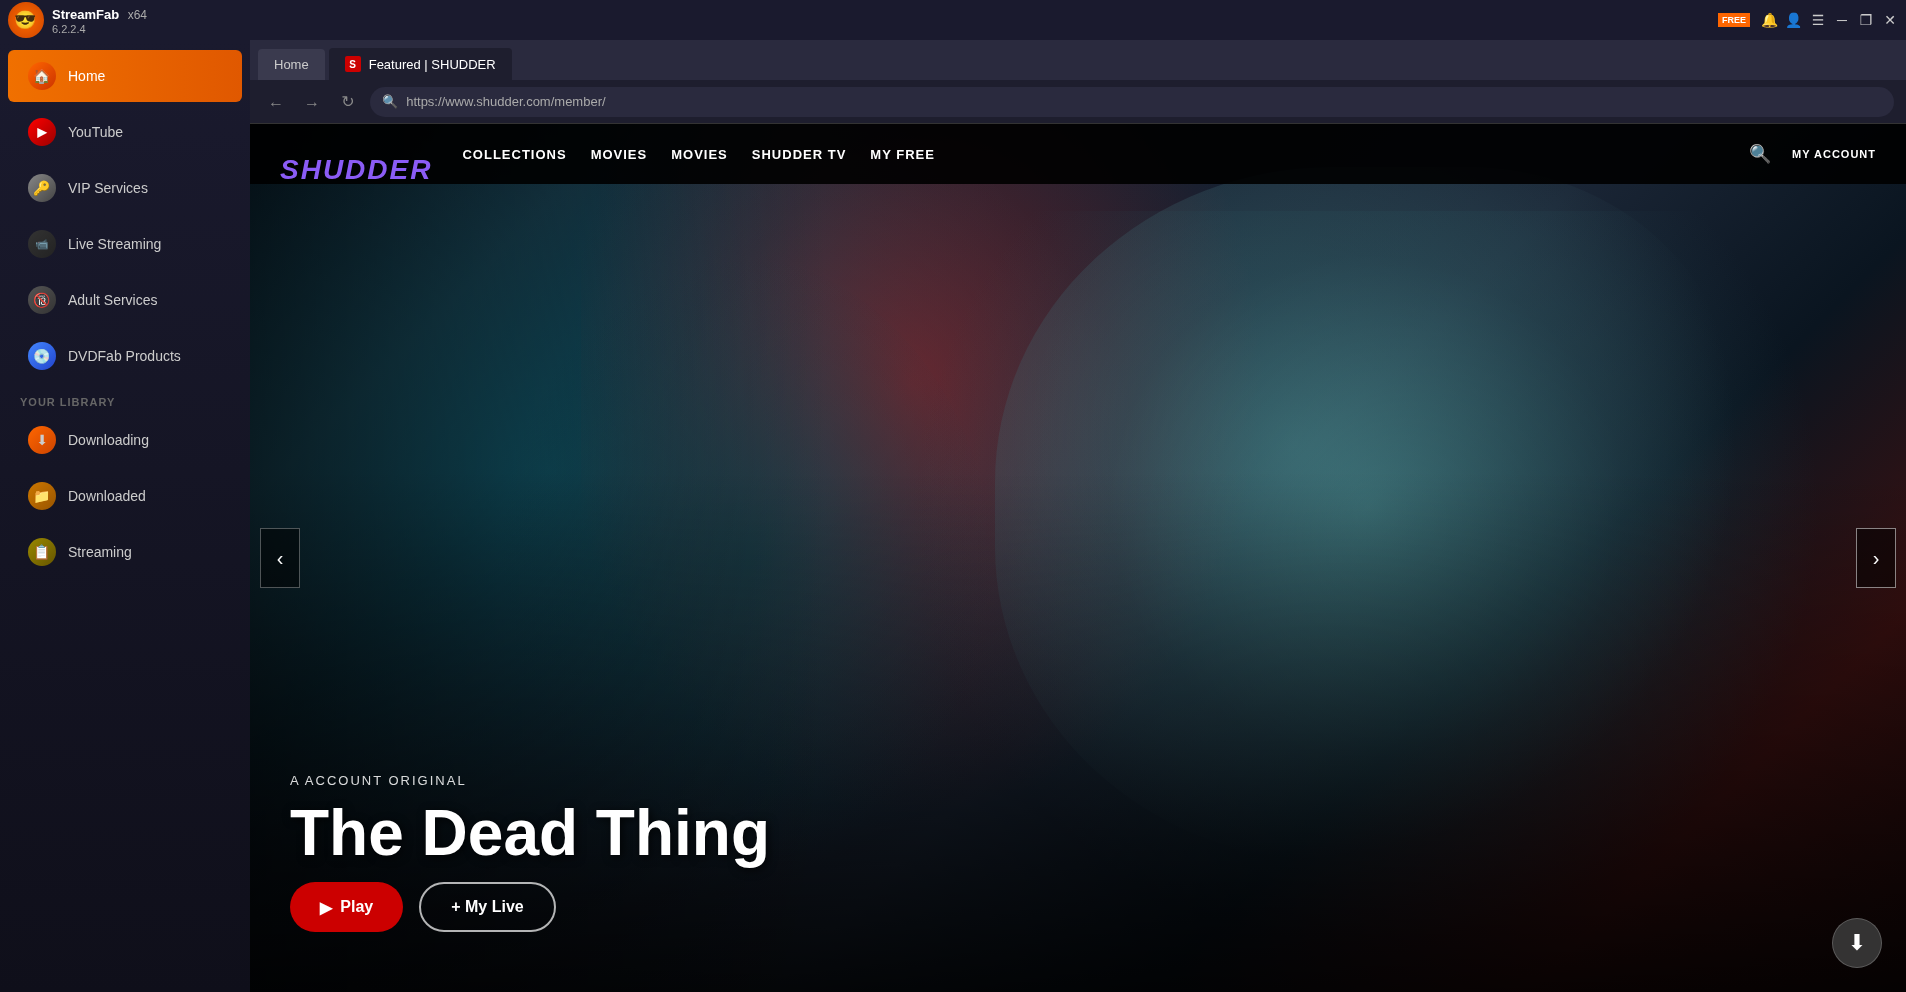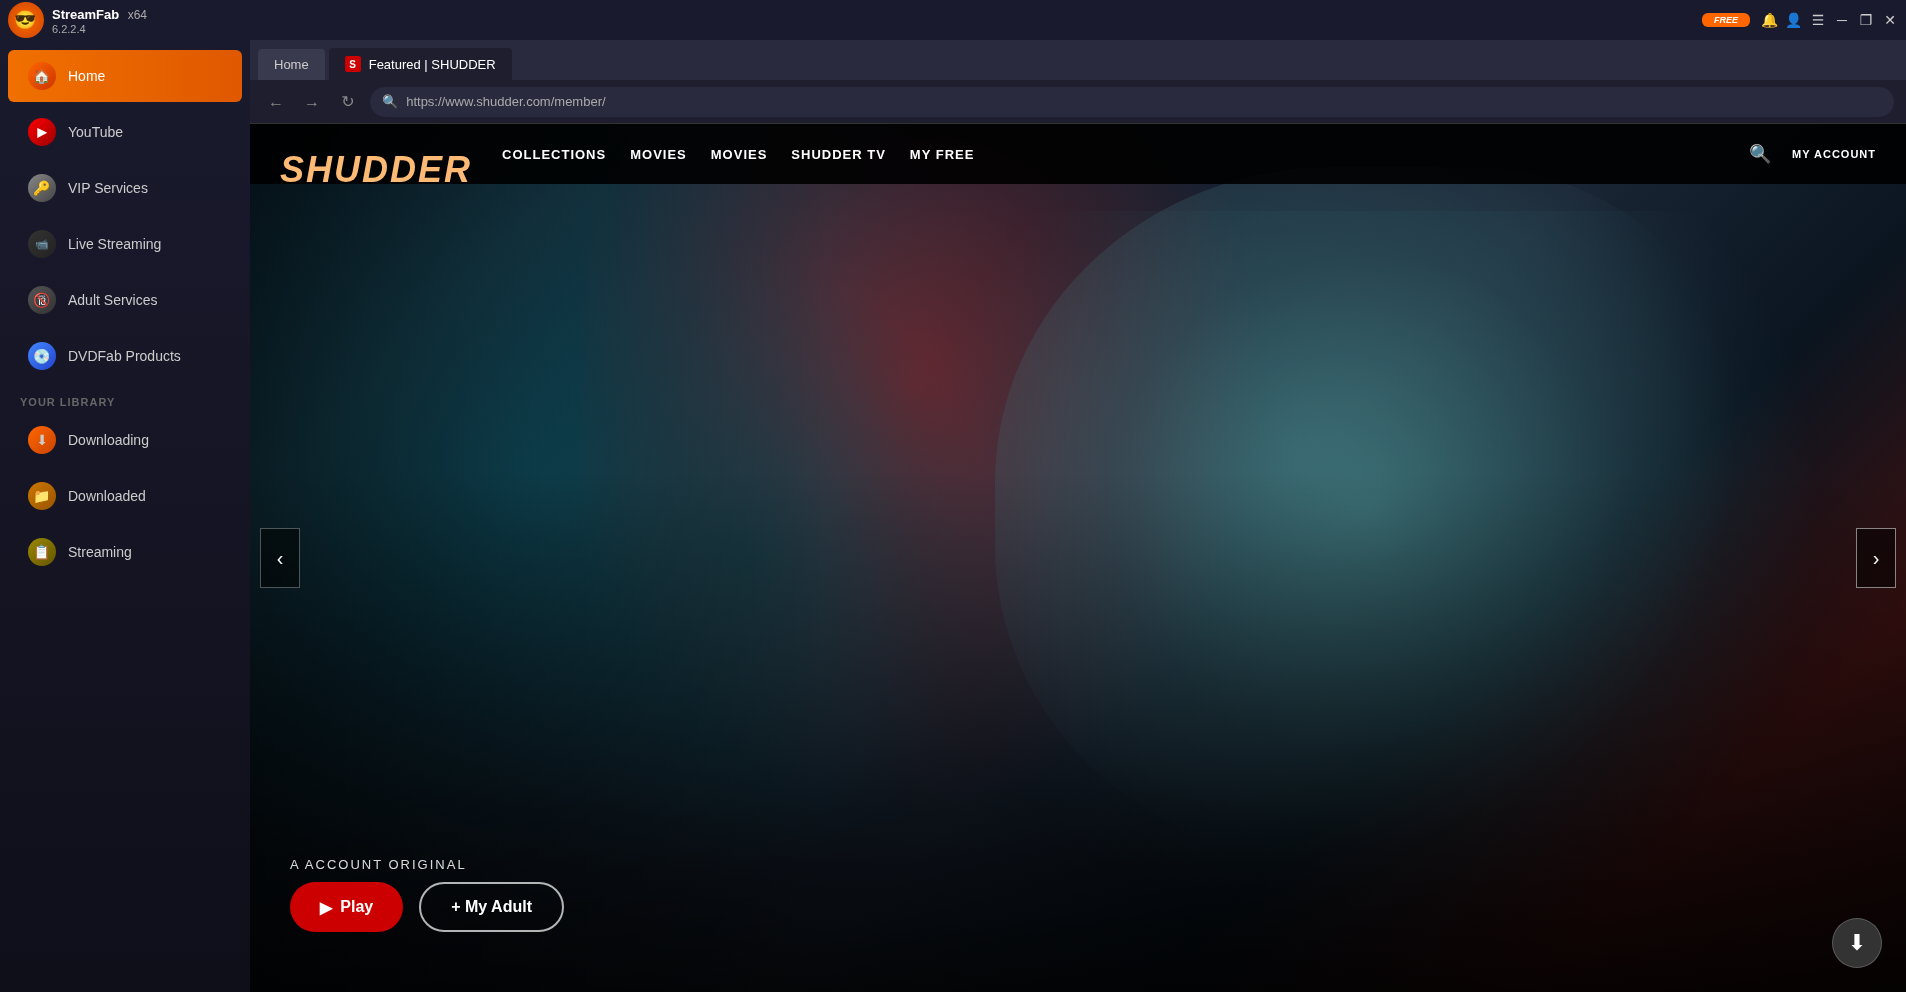--- a/index.html
+++ b/index.html
@@ -39,23 +39,22 @@
     .title-bar-right {
       display: flex;
       align-items: center;
       gap: 12px;
     }
     .free-badge {
       background: #ff6600;
       color: white;
       font-size: 9px;
       font-weight: bold;
-      padding: 2px 12px;
-      border-radius: 6px;
-      font-style: italic;
+      padding: 2px 4px;
+      border-radius: 0;
     }
     .win-controls {
       display: flex;
       gap: 8px;
     }
     .win-btn {
       width: 16px; height: 16px;
       display: flex; align-items: center; justify-content: center;
       color: #cccccc;
       font-size: 14px;
@@ -215,22 +214,22 @@
       background: rgba(0,0,0,0.9);
       display: flex;
       align-items: center;
       padding: 0 30px;
       gap: 30px;
       position: absolute;
       top: 0; left: 0; right: 0;
       z-index: 10;
     }
     .shudder-logo {
-      color: #fdba74;
-      font-size: 36px;
+      color: #8b5cf6;
+      font-size: 28px;
       font-weight: 900;
       letter-spacing: 2px;
       font-style: italic;
       margin-top: 31px;
     }
     .shudder-nav-items {
       display: flex;
       gap: 24px;
     }
     .shudder-nav-item {
@@ -525,26 +524,27 @@
             <span class="shudder-search-icon">🔍</span>
             <span class="shudder-account">MY ACCOUNT</span>
           </div>
         </div>
 
         <div class="hero-nav-left">‹</div>
         <div class="hero-nav-right">›</div>
 
         <div class="hero-text">
           <div class="hero-tag">A ACCOUNT ORIGINAL</div>
+          <div class="hero-title">The Dead Thing</div>
           <div class="hero-buttons">
             <button class="btn-play">
               <span>▶</span>
               <span>Play</span>
             </button>
-            <button class="btn-mylist">+ My Adult</button>
+            <button class="btn-mylist">+ My Live</button>
           </div>
         </div>
 
         <div class="download-fab">
           <span>⬇</span>
         </div>
       </div>
     </div>
   </div>
 </div>

